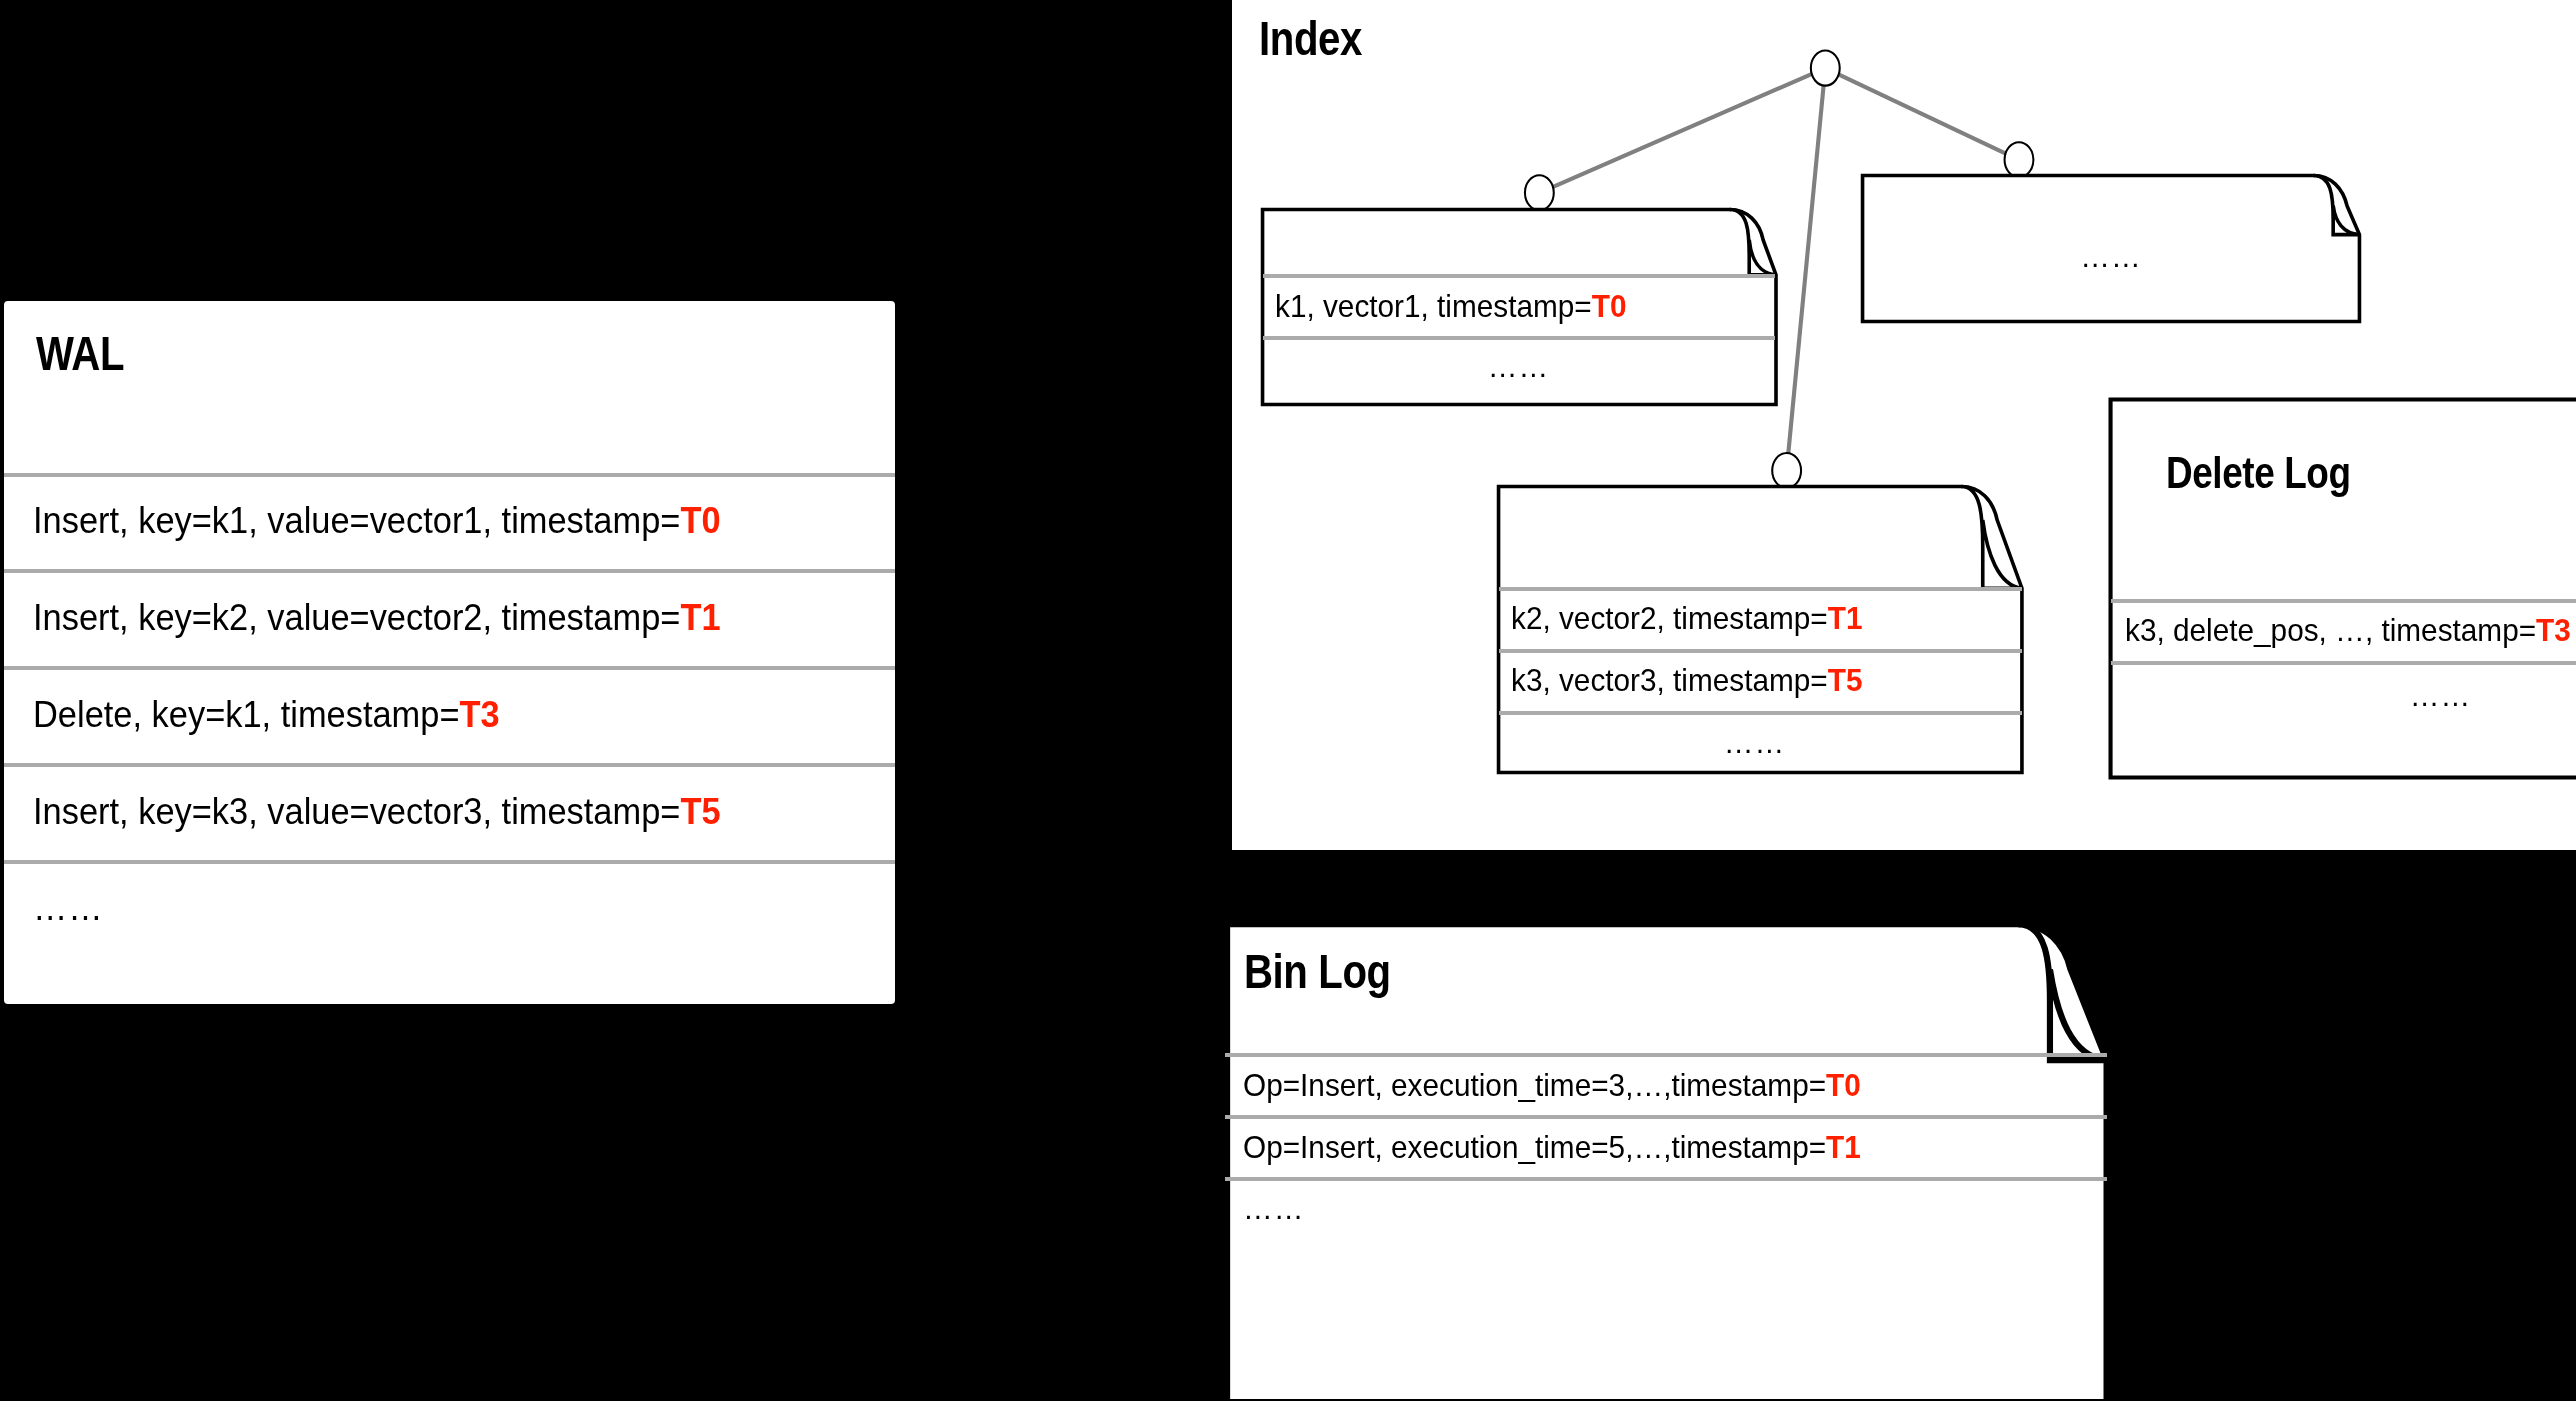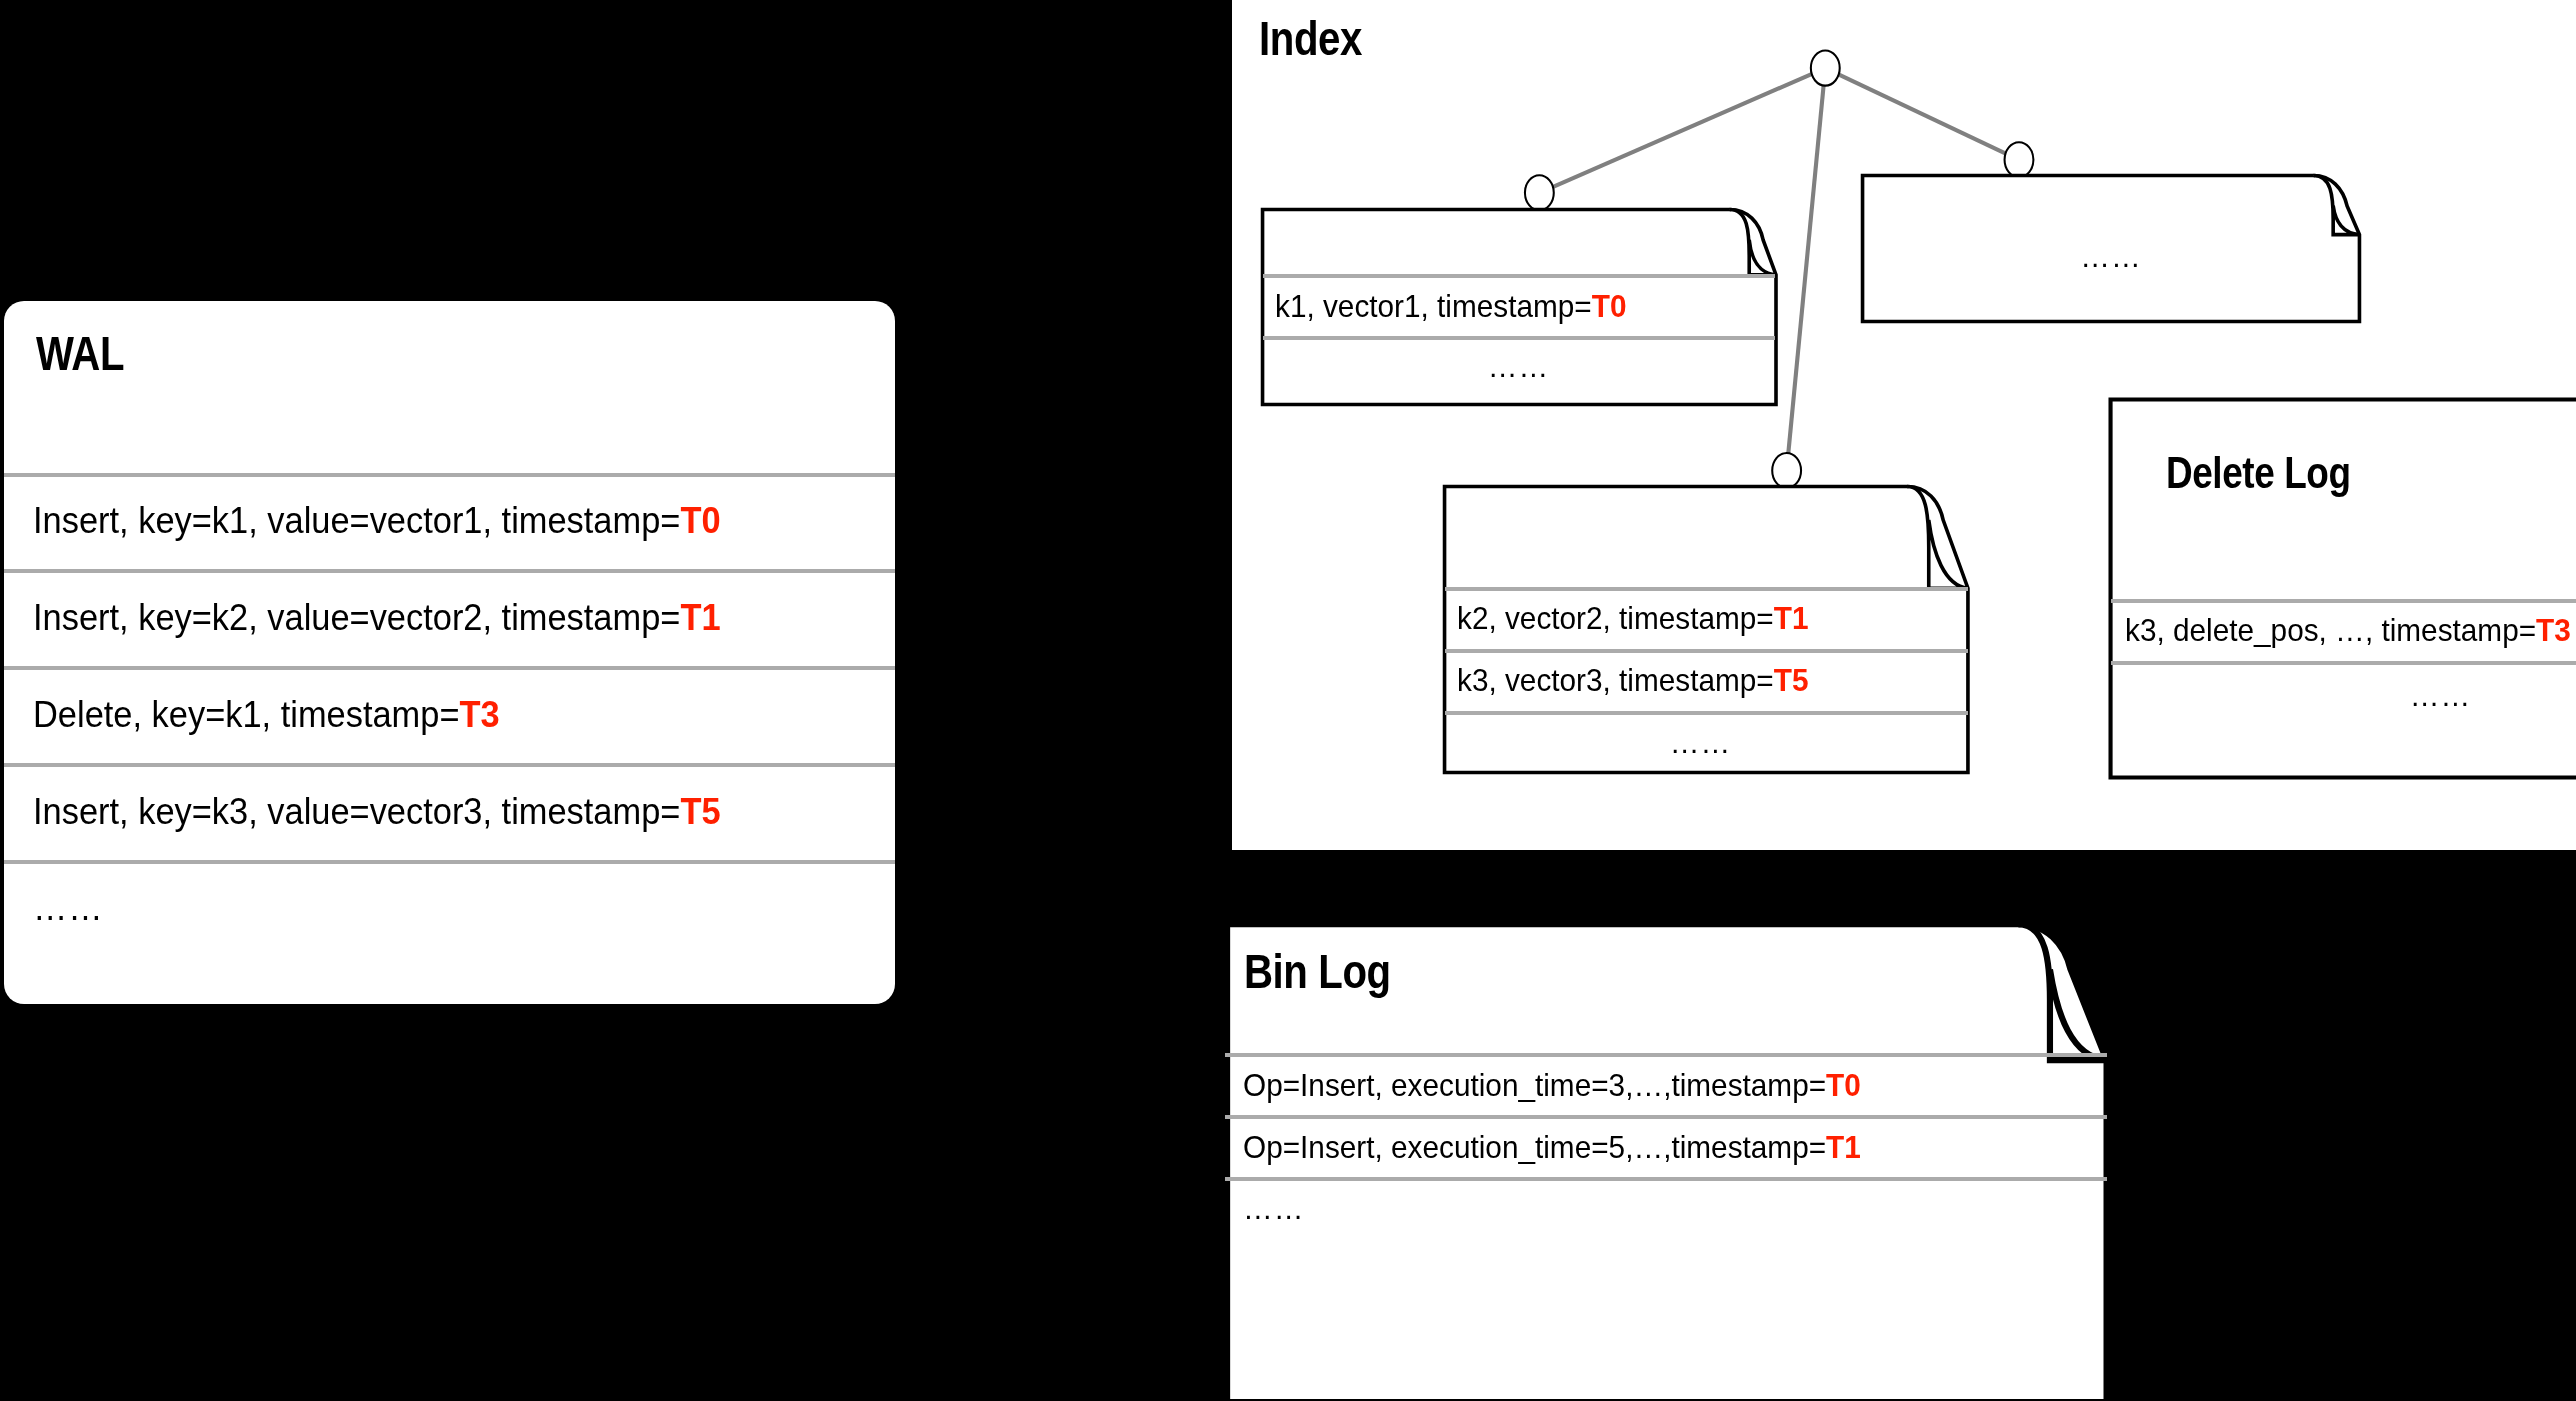--- a/index.html
+++ b/index.html
@@ -1,21 +1,21 @@
 <!DOCTYPE html>
 <html style="font-size:8.2px"><head>
 <meta charset="utf-8">
 <style>
   html,body{margin:0;padding:0;background:#000;}
   body{width:2817px;height:1402px;position:relative;overflow:hidden;
        font-family:"Liberation Sans","DejaVu Sans",sans-serif;}
 
   
   .panel{position:absolute;background:#fff;box-sizing:border-box;}
-  .panel-rounded{border-radius:20px;}
+  .panel-rounded{border-radius:4px;}
 
   
   .heading{
     position:absolute;font-weight:bold;color:#000;
     font-family:"Liberation Sans","DejaVu Sans",sans-serif;
     letter-spacing:-0.5px;
     transform:scaleX(.82);transform-origin:left center;
     white-space:nowrap;
   }
 
@@ -112,21 +112,21 @@
 <div class="notebox" style="left:1861px;top:174px;width:500px;height:149px;">
   <svg viewBox="0 0 970 290" width="500" height="149" preserveAspectRatio="none">
     <path d="M3,3 H878 C912,3 935,28 943,62 L967,118 V287 H3 Z" fill="#ffffff" stroke="#000000" stroke-width="7"></path>
     <path d="M878,3 C912,3 916,42 916,88 L916,118 L967,118 C935,116 920,92 916,62" fill="#ffffff" stroke="#000000" stroke-width="7"></path>
   </svg>
   <div class="rowtext center dots" style="left:0;top:66px;width:500px;text-align:center;font-size:32px;line-height:32px;">
     <span>……</span>
   </div>
 </div>
 
-<div class="notebox" style="left:1443px;top:485px;width:606px;height:289px;">
+<div class="notebox" style="left:1497px;top:485px;width:606px;height:289px;">
   <svg viewBox="0 0 1022 560" width="527" height="289" preserveAspectRatio="none">
     <path d="M3,3 H900 C938,3 962,30 970,68 L1018,200 V557 H3 Z" fill="#ffffff" stroke="#000000" stroke-width="7"></path>
     <path d="M900,3 C938,3 942,58 942,120 L942,200 L1018,200 C972,196 950,130 942,68" fill="#ffffff" stroke="#000000" stroke-width="7"></path>
   </svg>
   <div class="sep" style="left:1.5px;top:102px;width:523px;"></div>
   <div class="sep" style="left:1.5px;top:164px;width:523px;"></div>
   <div class="sep" style="left:1.5px;top:226px;width:523px;"></div>
 
   <div class="rowtext" style="left:14.4px;top:117px;font-size:32px;line-height:32px;">
     <span>k2, vector2, timestamp=</span><span class="ts" style="color:#ff2000;">T1</span>

